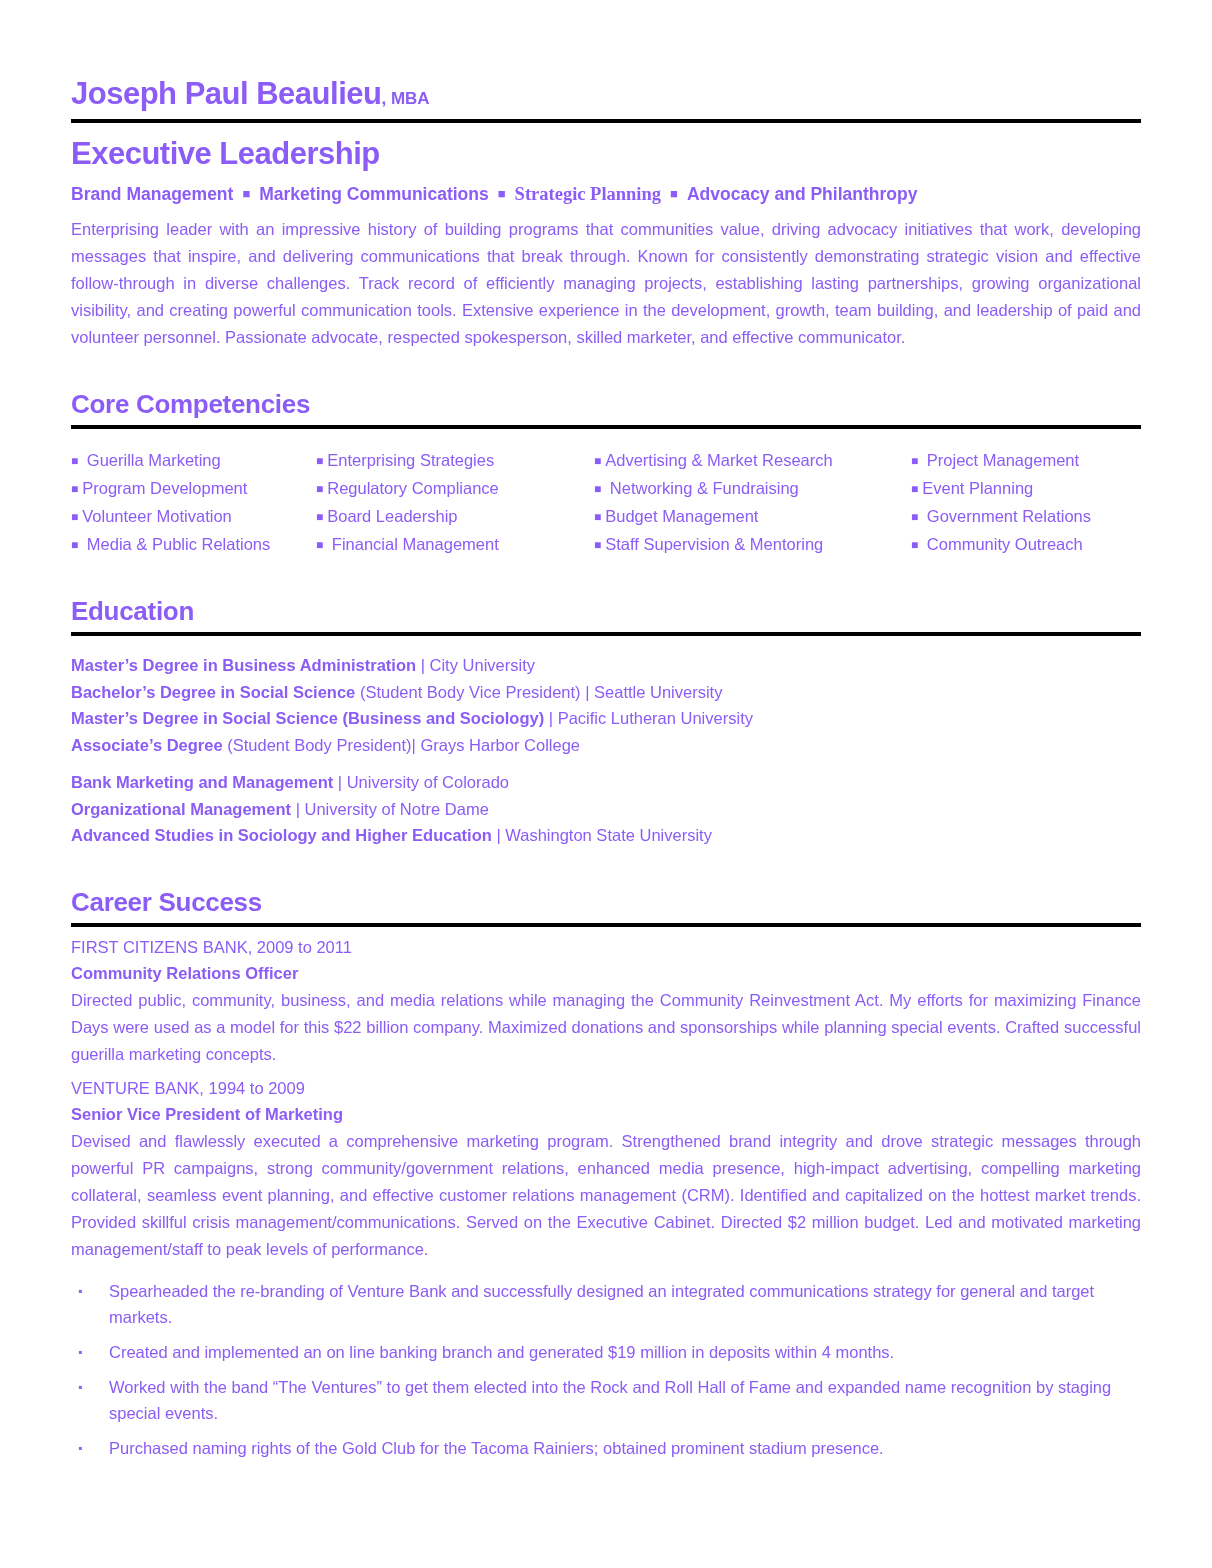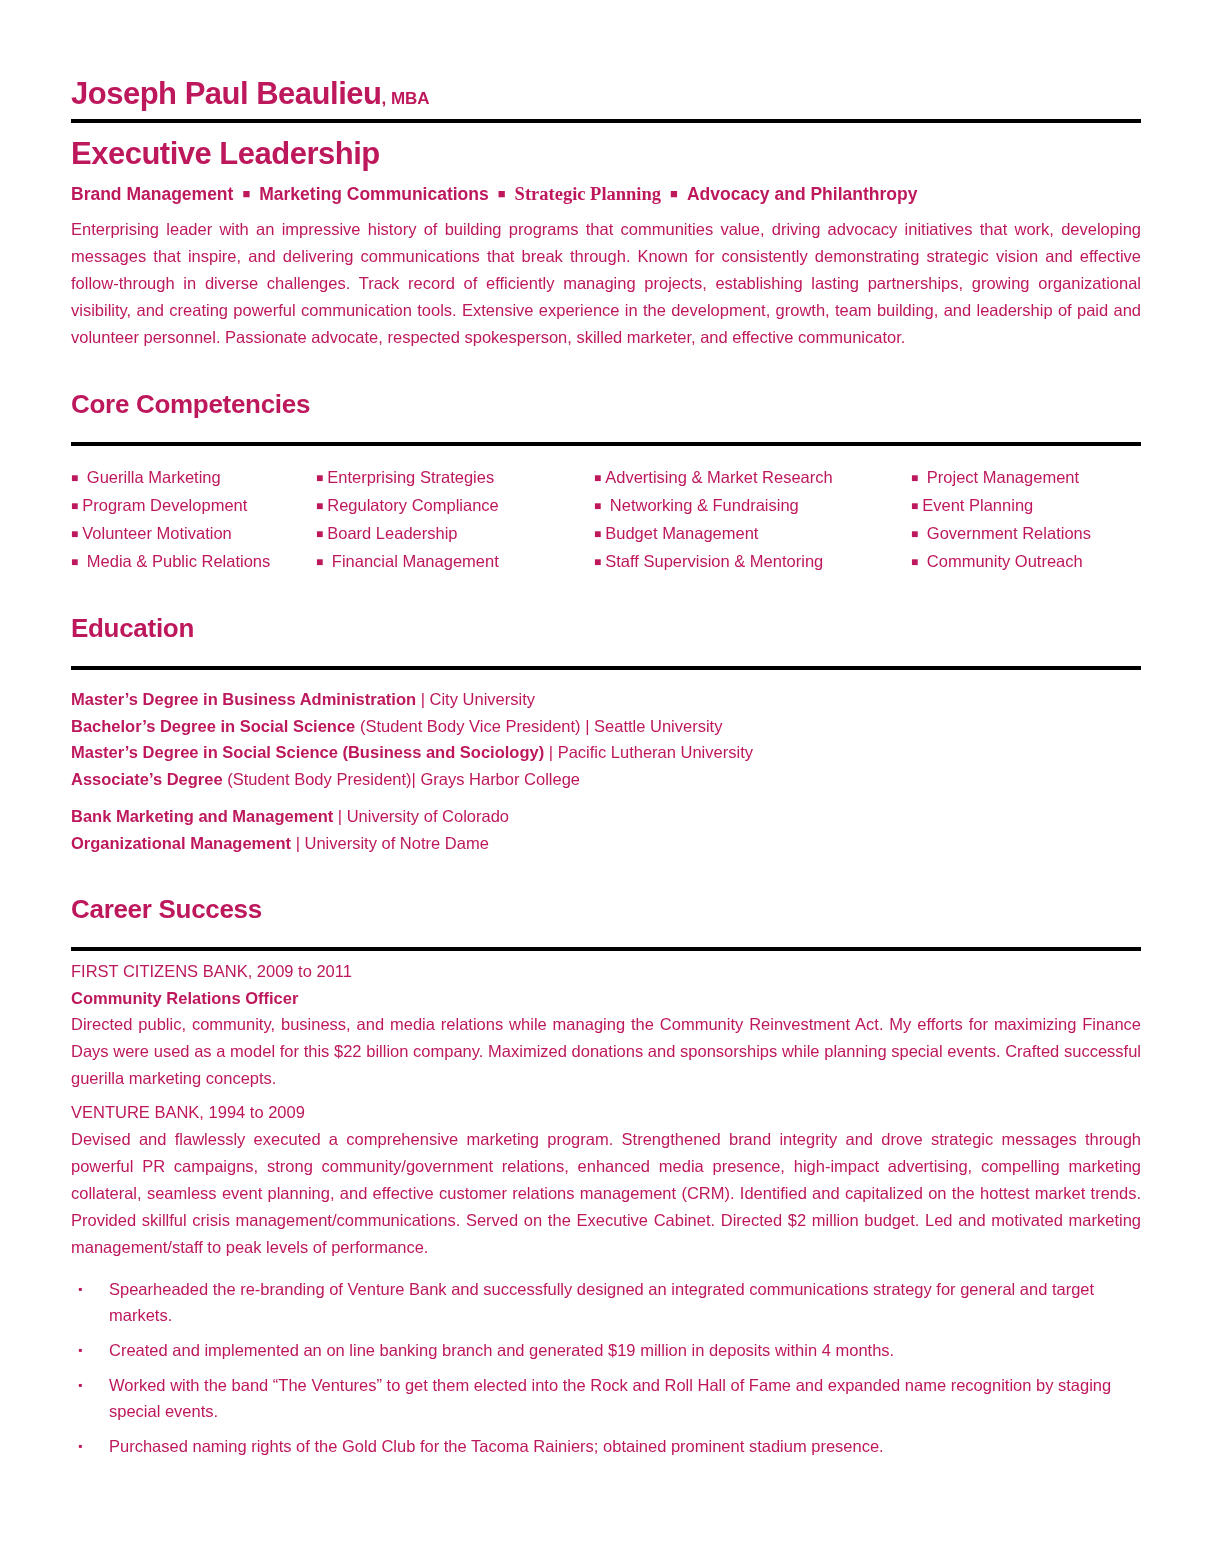--- a/index.html
+++ b/index.html
@@ -1,19 +1,19 @@
 <!DOCTYPE html>
 <html><head>
 <meta charset="utf-8">
 <style>
   html, body { margin: 0; padding: 0; background: #ffffff; }
   .page {
     width: 1212px; height: 1568px; box-sizing: border-box;
     padding: 76px 71px 0 71px; overflow: hidden;
-    background: #ffffff; color: #be185d;
+    background: #ffffff; color: #8b5cf6;
     font-family: "Liberation Sans", sans-serif;
   }
 
   
   .header-row {
     display: flex; justify-content: space-between; align-items: flex-end;
     border-bottom: 4px solid #000; padding-bottom: 7px;
   }
   .name { font-size: 31px; font-weight: bold; letter-spacing: -0.5px; }
   .suffix { font-size: 17px; font-weight: bold; }
@@ -23,21 +23,21 @@
 
   .tagline { margin-top: 12px; font-size: 17.5px; font-weight: bold; }
   .tagline .sep { font-size: 13px; margin: 0 9px; vertical-align: 2px; }
   .tagline .serif { font-family: "Liberation Serif", serif; font-size: 18.5px; }
 
   .summary { margin: 11px 0 0 0; font-size: 16.5px; line-height: 27px; text-align: justify; }
 
   
   h2.section {
     font-size: 26px; font-weight: bold; letter-spacing: -0.3px;
-    margin: 38px 0 0 0; padding-bottom: 22px; border-bottom: 4px solid #000;
+    margin: 38px 0 0 0; padding-bottom: 5px; border-bottom: 4px solid #000;
   }
 
   
   .comp-grid {
     margin-top: 17px;
     display: grid;
     grid-template-columns: 245px 278px 317px 230px;
     grid-template-rows: repeat(4, 28px);
     grid-auto-flow: column;
     font-size: 16.5px; align-items: center;
@@ -105,32 +105,34 @@
   <h2 class="section">Education</h2>
   <div class="edu-group">
     <div class="edu-line"><b>Master’s Degree in Business Administration</b><span class="edu-rest"> | City University</span></div>
     <div class="edu-line"><b>Bachelor’s Degree in Social Science</b><span class="edu-rest"> (Student Body Vice President) | Seattle University</span></div>
     <div class="edu-line"><b>Master’s Degree in Social Science (Business and Sociology)</b><span class="edu-rest"> | Pacific Lutheran University</span></div>
     <div class="edu-line"><b>Associate’s Degree</b><span class="edu-rest"> (Student Body President)| Grays Harbor College</span></div>
   </div>
   <div class="edu-group programs">
     <div class="edu-line"><b>Bank Marketing and Management</b><span class="edu-rest"> | University of Colorado</span></div>
     <div class="edu-line"><b>Organizational Management</b><span class="edu-rest"> | University of Notre Dame</span></div>
+    <div class="edu-line"><b>Advanced Studies in Sociology and Higher Education</b><span class="edu-rest"> | Washington State University</span></div>
   </div>
 
   <h2 class="section">Career Success</h2>
 
   <div class="job">
     <div class="company">FIRST CITIZENS BANK, 2009 to 2011</div>
     <div class="job-title">Community Relations Officer</div>
     <p class="desc">Directed public, community, business, and media relations while managing the Community Reinvestment Act. My efforts for maximizing Finance Days were used as a model for this $22 billion company. Maximized donations and sponsorships while planning special events. Crafted successful guerilla marketing concepts.</p>
   </div>
 
   <div class="job">
     <div class="company">VENTURE BANK, 1994 to 2009</div>
+    <div class="job-title">Senior Vice President of Marketing</div>
     <p class="desc">Devised and flawlessly executed a comprehensive marketing program. Strengthened brand integrity and drove strategic messages through powerful PR campaigns, strong community/government relations, enhanced media presence, high-impact advertising, compelling marketing collateral, seamless event planning, and effective customer relations management (CRM). Identified and capitalized on the hottest market trends. Provided skillful crisis management/communications. Served on the Executive Cabinet. Directed $2 million budget. Led and motivated marketing management/staff to peak levels of performance.</p>
     <div class="bullets">
       <div class="bullet-item">
           <span class="bul">▪</span>
           <span class="bullet-text">Spearheaded the re-branding of Venture Bank and successfully designed an integrated communications strategy for general and target markets.</span>
         </div>
       <div class="bullet-item">
           <span class="bul">▪</span>
           <span class="bullet-text">Created and implemented an on line banking branch and generated $19 million in deposits within 4 months.</span>
         </div>

